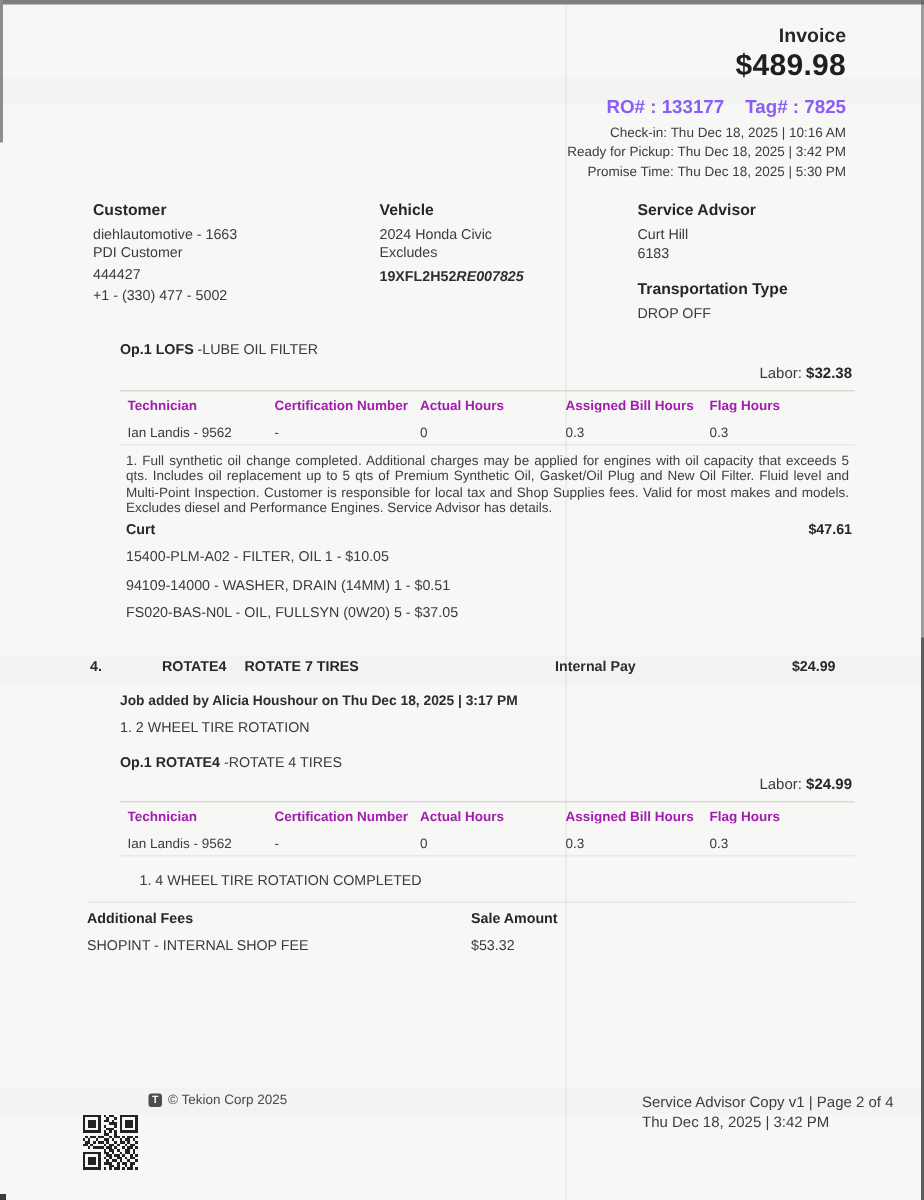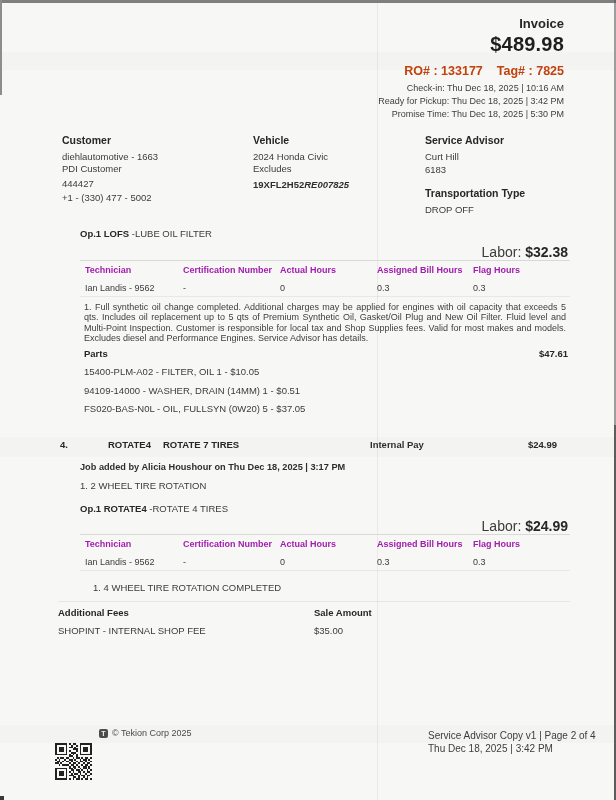--- a/index.html
+++ b/index.html
@@ -23,31 +23,31 @@
   .scan-right{right:0;top:0;width:2px;height:800px;background:rgba(85,85,85,.55);}
   .scan-right-strong{right:0;top:425px;width:2px;height:375px;background:#5d5d5d;}
   .scan-corner{left:0;top:796px;width:4px;height:4px;background:#3a3a3a;}
   .scan-vline{left:377px;top:0;width:1px;height:800px;background:rgba(0,0,0,0.055);}
   .band{left:0;width:616px;background:rgba(0,0,0,0.016);}
 
   
   .head-right{right:52px;top:16px;text-align:right;}
   .inv-title{font-size:13px;font-weight:bold;color:var(--heading);margin-bottom:2px;}
   .inv-total{font-size:20px;font-weight:bold;color:#1f1f1f;letter-spacing:.2px;}
-  .ro-row{font-size:12.5px;font-weight:bold;color:#c2410c;margin-top:8px;margin-bottom:4px;}
+  .ro-row{font-size:12.5px;font-weight:bold;color:#8b5cf6;margin-top:8px;margin-bottom:4px;}
   .ro-row span + span{margin-left:14px;}
   .meta{font-size:9px;line-height:13px;color:#3d3d3d;}
 
   
   .party h4{margin:0 0 5px 0;font-size:10.5px;color:var(--heading);}
   .party div{font-size:9.5px;line-height:11.5px;}
 
   
   .op-line{font-size:9.5px;}
-  .labor-line{font-size:14px;}
+  .labor-line{font-size:10px;}
   .labor-line .amt{font-weight:bold;color:var(--heading);}
 
   .tech-table{left:80px;width:485px;padding-left:5px;border-top:1px solid var(--rule);border-bottom:1px solid rgba(0,0,0,0.06);}
   .tt-row{display:grid;grid-template-columns:98px 97px 97px 96px 92px;align-items:center;height:17px;}
   .tt-row.head{height:18px;font-weight:bold;color:#a21caf;}
   .tt-row span{font-size:9px;white-space:nowrap;overflow:hidden;}
 
   .para{font-size:9px;line-height:10.4px;text-align:justify;color:#3e3e3e;}
   .part-line{font-size:9.5px;margin-bottom:7.5px;white-space:nowrap;}
 
@@ -130,21 +130,21 @@
       <span>Ian Landis - 9562</span>
       <span>-</span>
       <span>0</span>
       <span>0.3</span>
       <span>0.3</span>
     </div>
   </div>
 
   <div class="abs para" style="left:84px;top:302px;width:482px;">1. Full synthetic oil change completed. Additional charges may be applied for engines with oil capacity that exceeds 5 qts. Includes oil replacement up to 5 qts of Premium Synthetic Oil, Gasket/Oil Plug and New Oil Filter. Fluid level and Multi-Point Inspection. Customer is responsible for local tax and Shop Supplies fees. Valid for most makes and models. Excludes diesel and Performance Engines. Service Advisor has details.</div>
 
-  <div class="abs b" style="left:84px;top:348px;font-size:9.5px;">Parts</div>
+  <div class="abs b" style="left:84px;top:348px;font-size:9.5px;">Curt</div>
   <div class="abs b" style="right:48px;top:348px;font-size:9.5px;">$47.61</div>
 
   <div class="abs" style="left:84px;top:366px;">
     <div class="part-line">15400-PLM-A02 - FILTER, OIL 1 - $10.05</div>
     <div class="part-line">94109-14000 - WASHER, DRAIN (14MM) 1 - $0.51</div>
     <div class="part-line">FS020-BAS-N0L - OIL, FULLSYN (0W20) 5 - $37.05</div>
   </div>
 
   <div class="abs b" style="left:60px;top:439px;font-size:9.5px;">4.</div>
   <div class="abs b" style="left:84px;top:439px;font-size:9.5px;padding-left:24px;">ROTATE4</div>
@@ -181,21 +181,21 @@
 
   <div class="abs" style="left:93px;top:582px;font-size:9.5px;">1. 4 WHEEL TIRE ROTATION COMPLETED</div>
 
   <div class="abs fees" style="top:601px;">
     <div class="row head">
       <span>Additional Fees</span>
       <span>Sale Amount</span>
     </div>
     <div class="row">
       <span>SHOPINT - INTERNAL SHOP FEE</span>
-      <span>$35.00</span>
+      <span>$53.32</span>
     </div>
   </div>
 
   <div class="abs footer-left">
     <span class="tek-logo">T</span>
     <span>© Tekion Corp 2025</span>
   </div>
 
   <svg class="abs qr" viewBox="0 0 21 21" fill="#222220" shape-rendering="crispEdges">
       <rect x="0" y="0" width="1" height="1"></rect>

